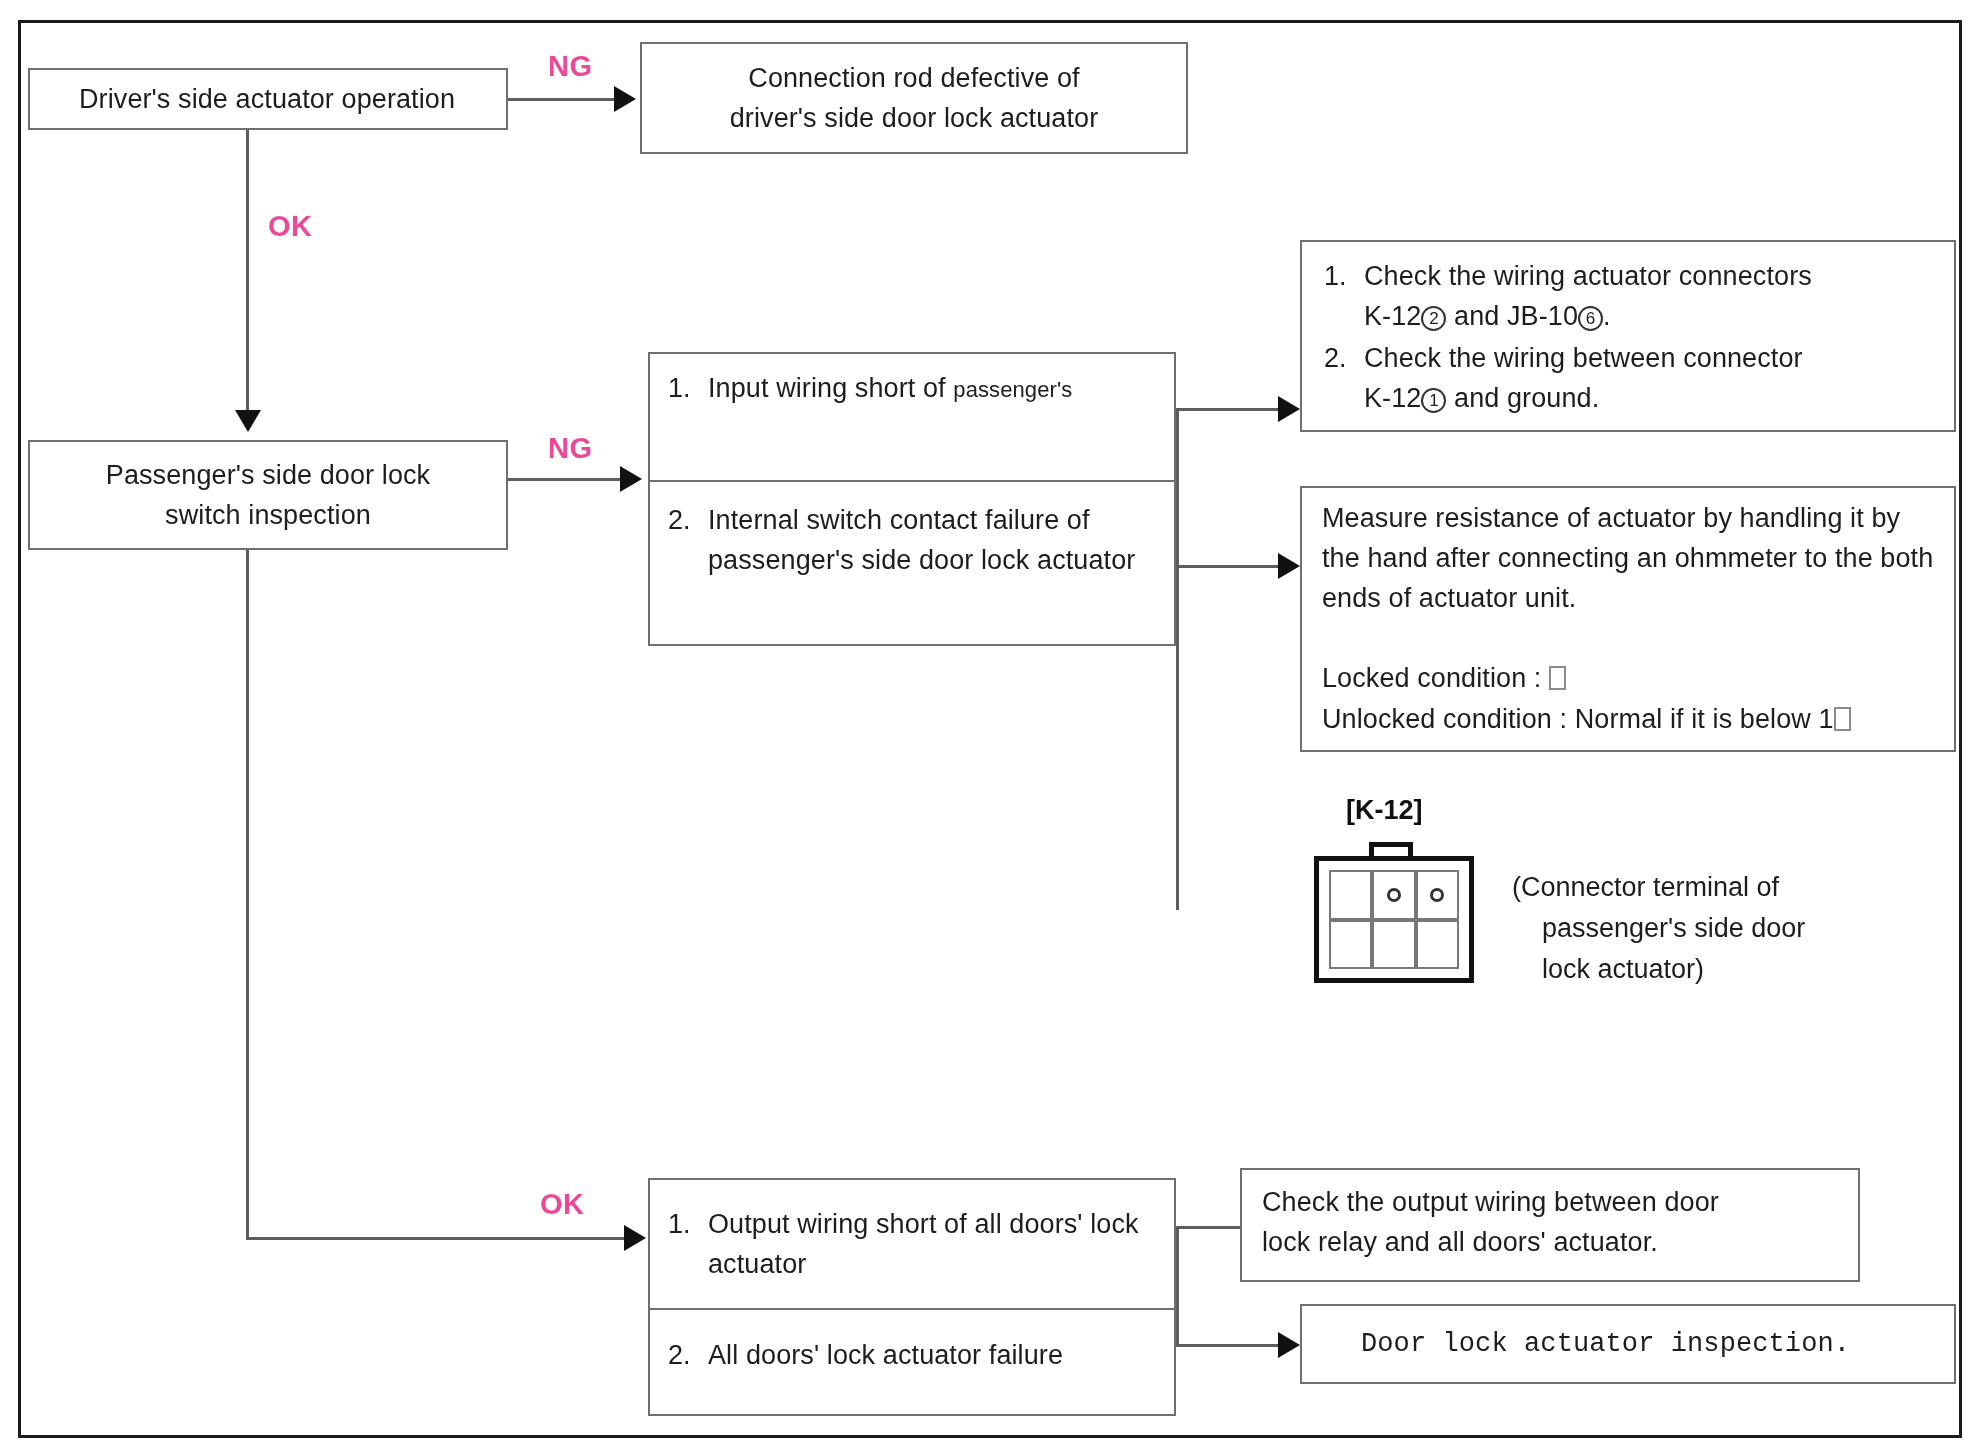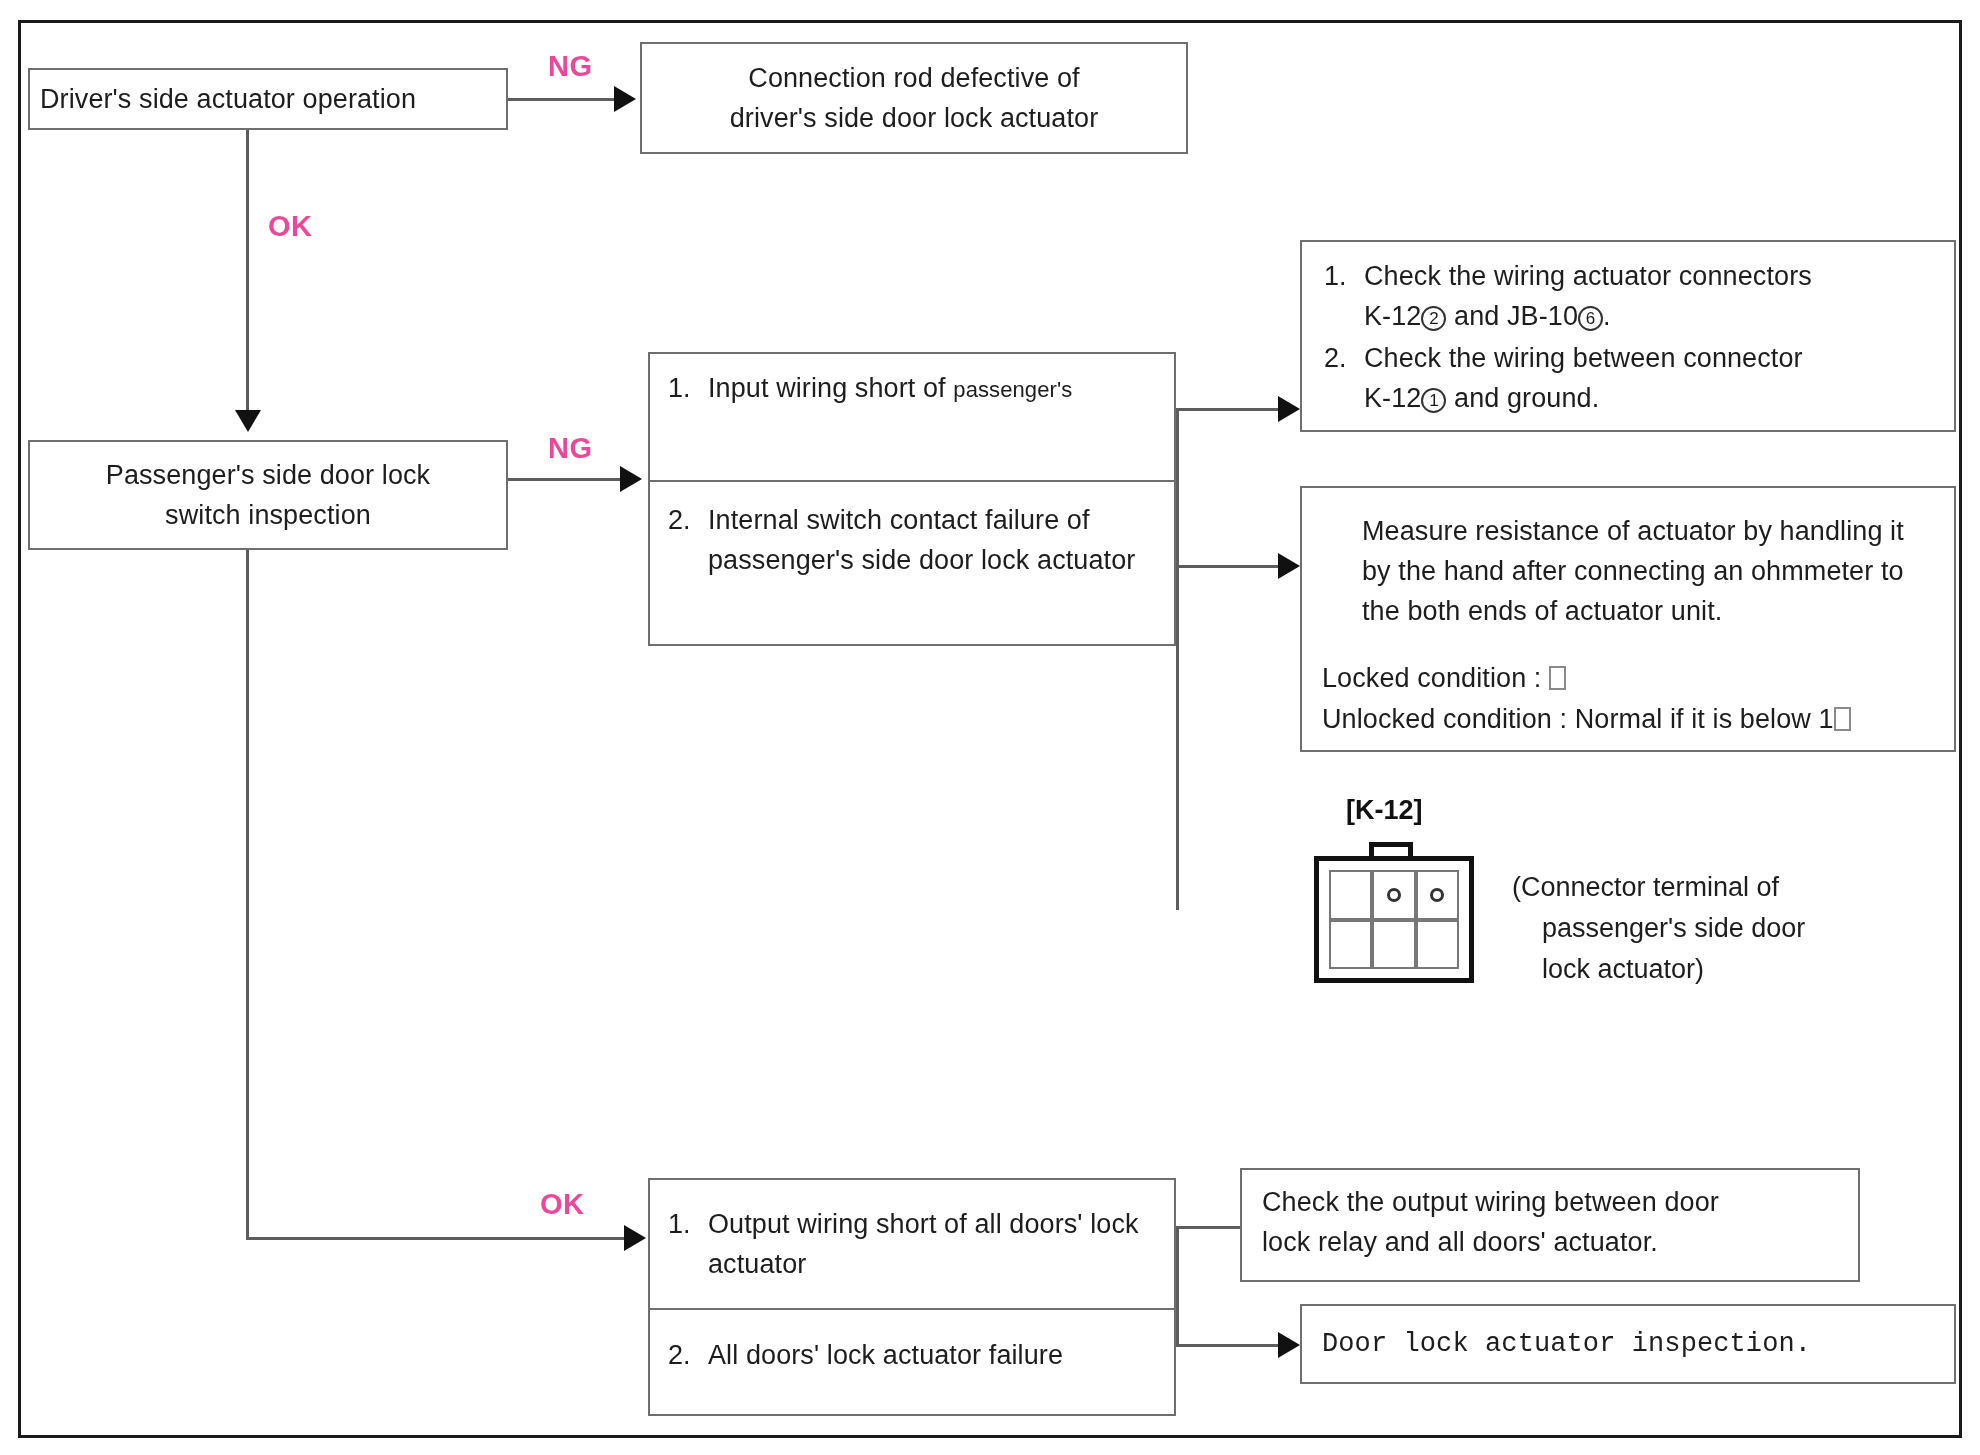--- a/index.html
+++ b/index.html
@@ -8,21 +8,21 @@
 
   
   .frame{position:absolute;left:18px;top:20px;width:1944px;height:1418px;
          border:3px solid #1b1b1b;box-sizing:border-box;background:#fff;}
 
   
   .box{position:absolute;box-sizing:border-box;border:2px solid #6f6f6f;background:#fff;}
   .boxtext{position:absolute;box-sizing:border-box;}
 
   .ctr{display:flex;align-items:center;justify-content:center;text-align:center;}
-  .lft{display:flex;align-items:center;justify-content:flex-start;text-align:left;}
+  .lft{display:flex;align-items:center;justify-content:flex-start;text-align:left;margin-left:39px;}
 
   .t{font-size:27px;line-height:40px;color:#1d1d1d;letter-spacing:.1px;}
   .t-sm{font-size:22px;}
 
   
   .divider{position:absolute;left:0;right:0;height:2px;background:#6f6f6f;}
 
   
   .ln{position:absolute;background:#5d5d5d;}
   .lnh{height:3px;}
@@ -139,21 +139,21 @@
         <div class="n t">2.</div>
         <div class="b">
           <div class="t">Check the wiring between connector</div>
           <div class="t"><span>K-12</span><span class="circnum">1</span><span> and ground.</span></div>
         </div>
       </div>
     </div>
   </div>
 
   <div class="box" style="left:1300px;top:486px;width:656px;height:266px;">
-    <div class="boxtext t" style="left:20px;top:23px;right:14px;margin-left:40px;">Measure resistance of actuator by handling it by the hand after connecting an ohmmeter to the both ends of actuator unit.</div>
+    <div class="boxtext t" style="left:20px;top:10px;right:14px;">Measure resistance of actuator by handling it by the hand after connecting an ohmmeter to the both ends of actuator unit.</div>
     <div class="boxtext t" style="left:20px;top:170px;right:14px;"><span>Locked condition : </span><span class="tofu"></span></div>
     <div class="boxtext t" style="left:20px;top:211px;right:6px;"><span>Unlocked condition : Normal if it is below 1</span><span class="tofu"></span></div>
   </div>
 
   <div class="conn-wrap" style="left:1300px;top:795px;width:660px;height:215px;">
     <div class="conn-title" style="left:46px;top:0;">[K-12]</div>
     <div class="conn-tab" style="left:69px;top:47px;width:44px;height:16px;"></div>
     <div class="conn-body" style="left:14px;top:61px;width:160px;height:127px;">
       <div class="conn-grid" style="left:10px;top:9px;right:10px;bottom:9px;">
         <div class="conn-cell"></div>

